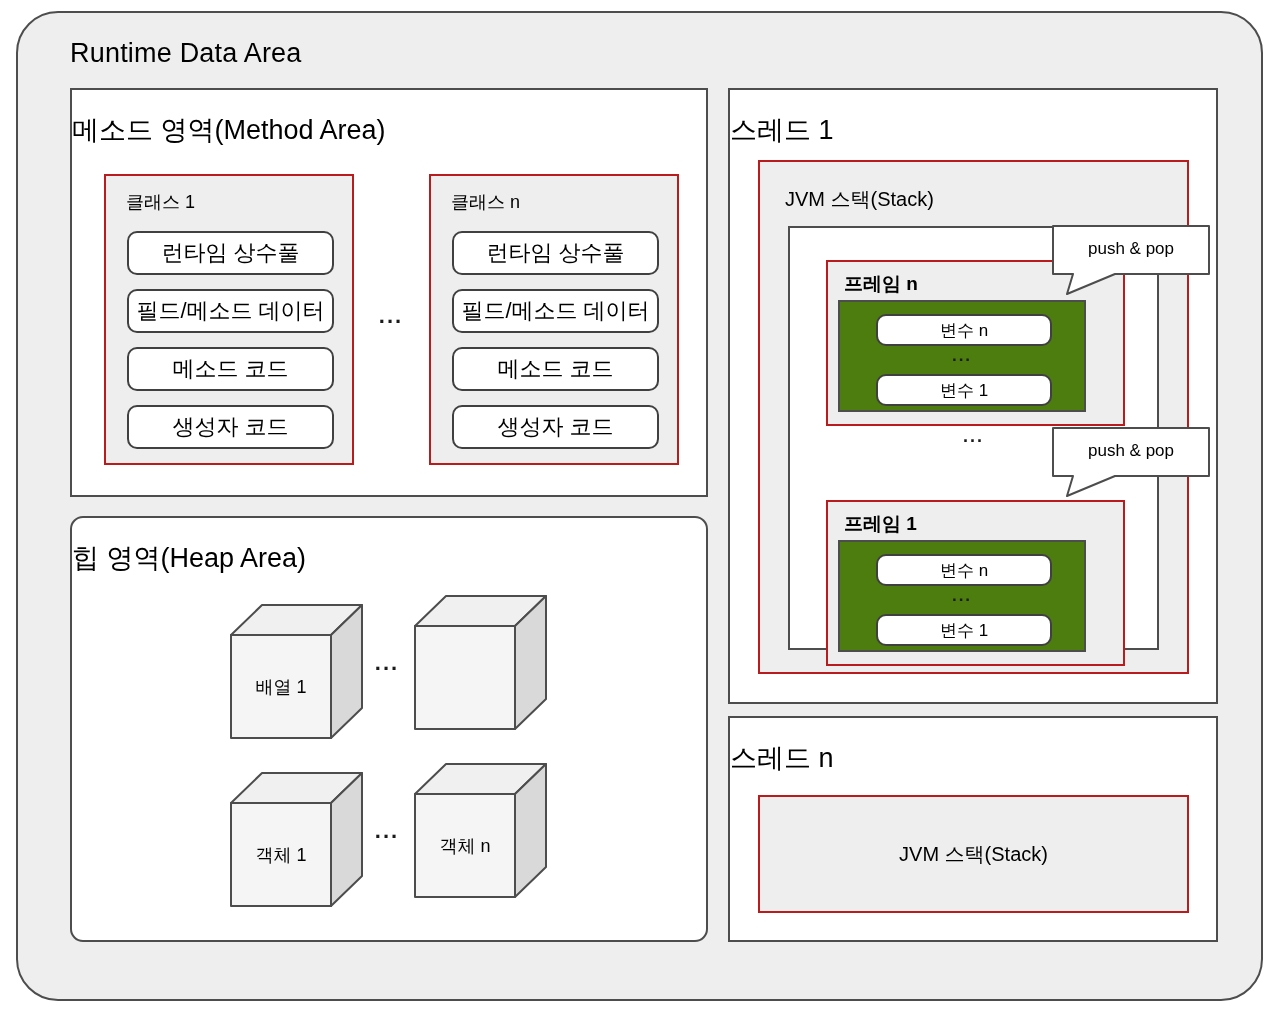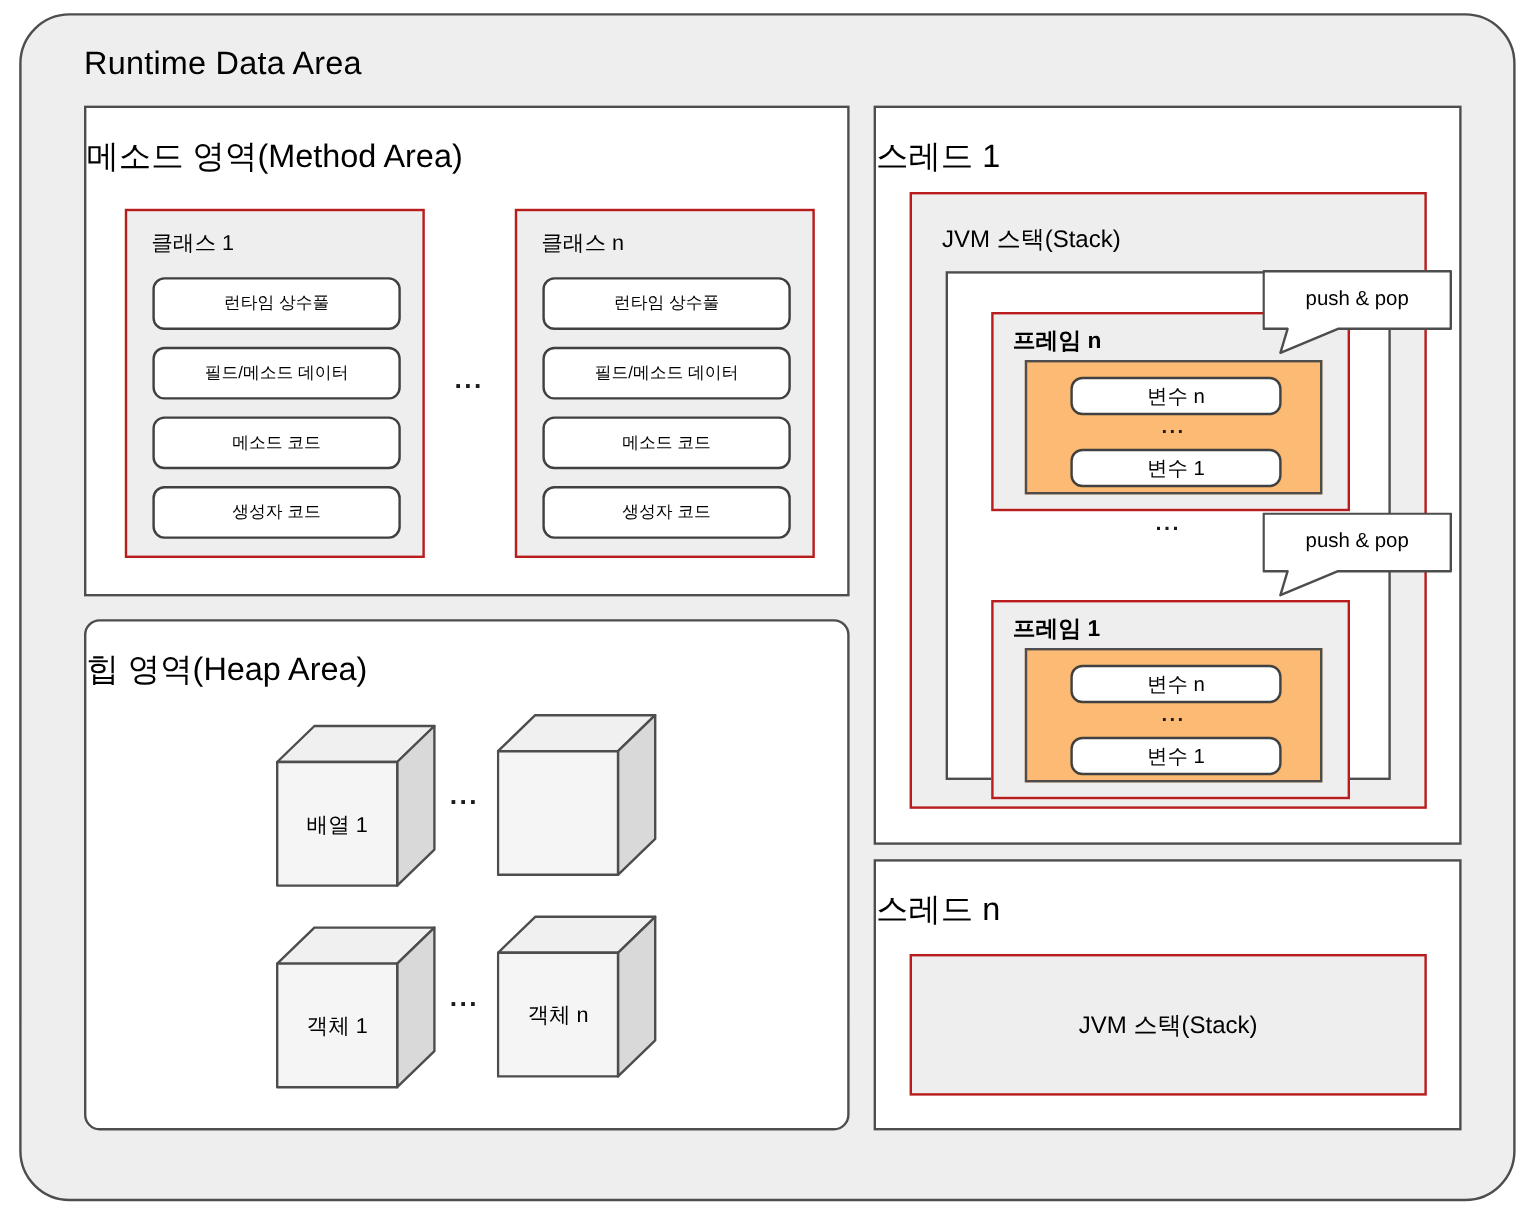--- a/index.html
+++ b/index.html
@@ -60,21 +60,21 @@
     font-size: 18px;
   }
   .pill {
     position: absolute;
     left: 21px;
     width: 207px; height: 44px;
     background: #ffffff;
     border: 2px solid #404040;
     border-radius: 10px;
     display: flex; align-items: center; justify-content: center;
-    font-size: 14px;
+    font-size: 22px;
   }
   .pill.r1 { top: 55px; }
   .pill.r2 { top: 113px; }
   .pill.r3 { top: 171px; }
   .pill.r4 { top: 229px; }
 
   .dots {
     position: absolute;
     font-weight: bold;
     font-size: 22px;
@@ -110,22 +110,22 @@
   }
   .frame { position: absolute; left: 96px; width: 299px; height: 166px; }
   .frame-n { top: 170px; }
   .frame-1 { top: 364px; margin-top: 46px; }
   .frame-title {
     position: absolute; left: 16px; right: 0; top: 9px;
     text-align: left; font-size: 19px; font-weight: bold;
   }
   .frame-inner {
     position: absolute;
-    left: 26px; top: 38px; width: 248px; height: 112px;
-    background: #fdba74;
+    left: 10px; top: 38px; width: 248px; height: 112px;
+    background: #4d7c0f;
     border: 2px solid #4d4d4d;
   }
   .vpill {
     position: absolute;
     left: 36px; width: 176px; height: 32px;
     background: #ffffff;
     border: 2px solid #404040;
     border-radius: 10px;
     display: flex; align-items: center; justify-content: center;
     font-size: 17px;

